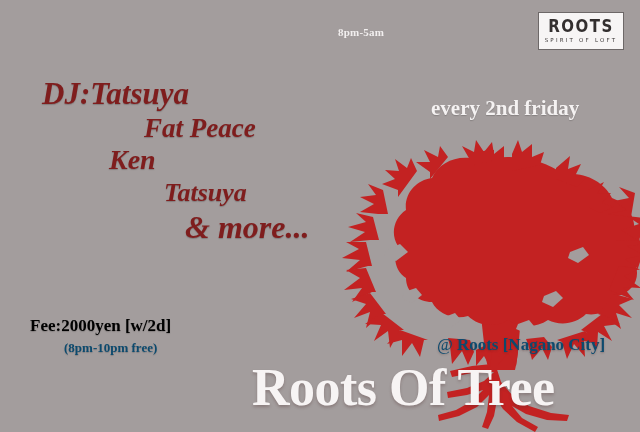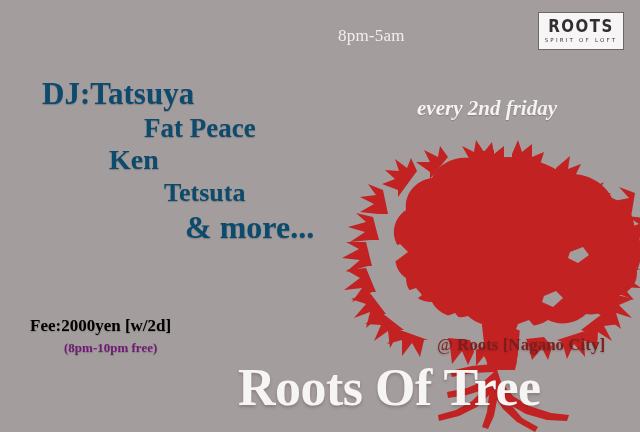--- a/index.html
+++ b/index.html
@@ -25,22 +25,22 @@
     width: 640px;
     height: 432px;
     pointer-events: none;
   }
 
   
   .time-badge {
     position: absolute;
     left: 338px;
     top: 26px;
-    font-size: 17px;
-    font-weight: normal;
+    font-size: 11px;
+    font-weight: bold;
     color: #f2efef;
     letter-spacing: 0.2px;
     white-space: nowrap;
     text-align: center;
   }
 
   .logo-box {
     position: absolute;
     left: 538px;
     top: 12px;
@@ -81,86 +81,86 @@
   }
 
   
   #dj-lineup {
     position: absolute;
     left: 42px;
     top: 78px;
     width: 300px;
   }
   .dj-line {
-    color: #0c4a6e;
+    color: #7f1d1d;
     font-weight: bold;
     line-height: 1.02;
     white-space: nowrap;
     text-shadow: 0 1px 1px rgba(70,65,65,0.35);
+    font-style: italic;
   }
   .dj-line-0 { font-size: 31px; margin-left: 0px; }
   .dj-line-1 { font-size: 28px; margin-left: 67px; margin-top: 4px; }
   .dj-line-2 { font-size: 27px; margin-left: 102px; margin-top: 5px; }
   .dj-line-3 { font-size: 26px; margin-left: 122px; margin-top: 5px; }
   .dj-line-4 { font-size: 32px; margin-left: 143px; margin-top: 5px; }
 
   
   .frequency {
     position: absolute;
-    left: 417px;
+    left: 431px;
     top: 96px;
     font-size: 21px;
     font-weight: bold;
     color: #f5f2f2;
     white-space: nowrap;
     text-shadow: 0 1px 1px rgba(70,65,65,0.3);
-    font-style: italic;
   }
 
   
   #fee-block {
     position: absolute;
     left: 30px;
     top: 316px;
   }
   .fee-main {
     font-size: 17px;
     font-weight: bold;
     color: #000000;
     white-space: nowrap;
     text-shadow: 0 1px 1px rgba(70,65,65,0.3);
   }
   .fee-note {
     font-size: 13px;
     font-weight: bold;
-    color: #701a75;
+    color: #0c4a6e;
     white-space: nowrap;
     margin-top: 4px;
     margin-left: 34px;
     text-shadow: 0 1px 1px rgba(70,65,65,0.3);
   }
 
   
   .venue {
     position: absolute;
     left: 437px;
     top: 335px;
     font-size: 17px;
     font-weight: bold;
-    color: #7f1d1d;
+    color: #0c4a6e;
     white-space: nowrap;
     z-index: 3;
     text-shadow: 0 1px 2px rgba(80,40,40,0.35);
   }
   .venue .at-glyph { font-style: italic; font-weight: normal; }
 
   
   .main-title {
     position: absolute;
-    left: 238px;
+    left: 252px;
     top: 358px;
     font-size: 52px;
     font-weight: bold;
     color: #f7f4f4;
     white-space: nowrap;
     letter-spacing: -0.5px;
     z-index: 3;
     text-shadow: 0 2px 3px rgba(80,45,45,0.3);
   }
 </style>
@@ -267,21 +267,21 @@
     <div class="logo-inner">
       <div class="logo-wordmark">ROOTS</div>
       <div class="logo-tagline">SPIRIT OF LOFT</div>
     </div>
   </div>
 
   <div id="dj-lineup">
     <div class="dj-line dj-line-0">DJ:Tatsuya</div>
     <div class="dj-line dj-line-2">Fat Peace</div>
     <div class="dj-line dj-line-1">Ken</div>
-    <div class="dj-line dj-line-3">Tetsuta</div>
+    <div class="dj-line dj-line-3">Tatsuya</div>
     <div class="dj-line dj-line-4">&amp; more...</div>
   </div>
 
   <div class="frequency">every 2nd friday</div>
 
   <div id="fee-block">
     <div class="fee-main">Fee:2000yen [w/2d]</div>
     <div class="fee-note">(8pm-10pm free)</div>
   </div>
 

